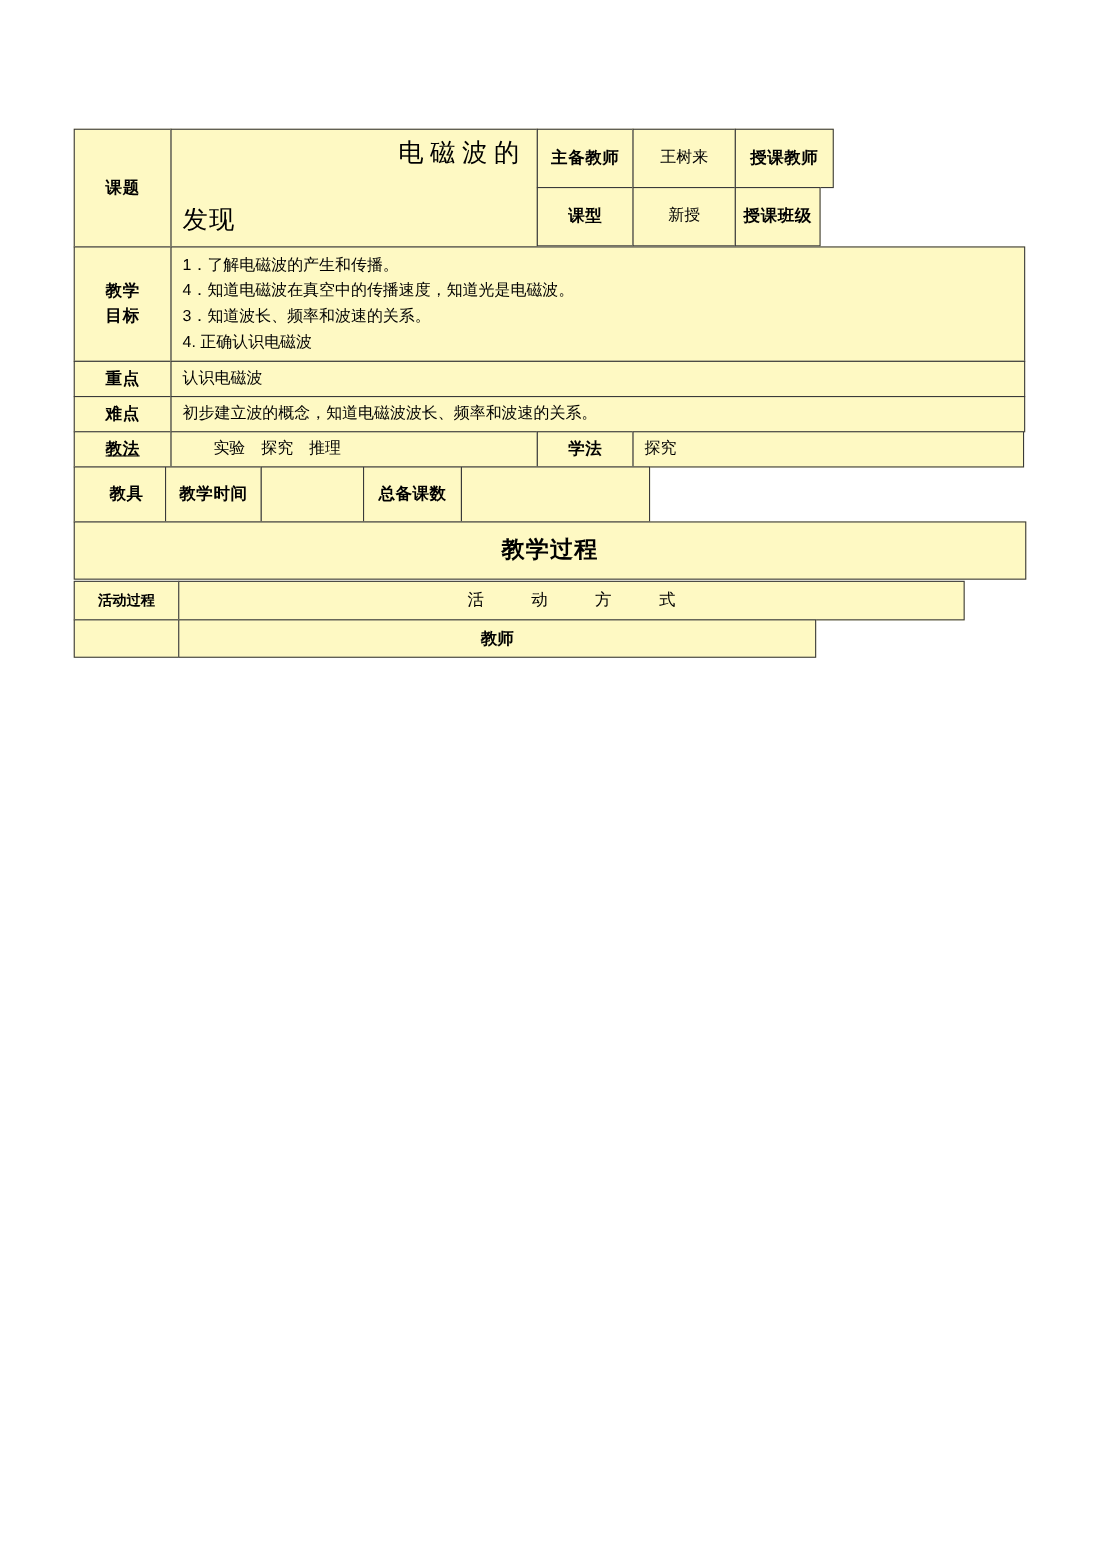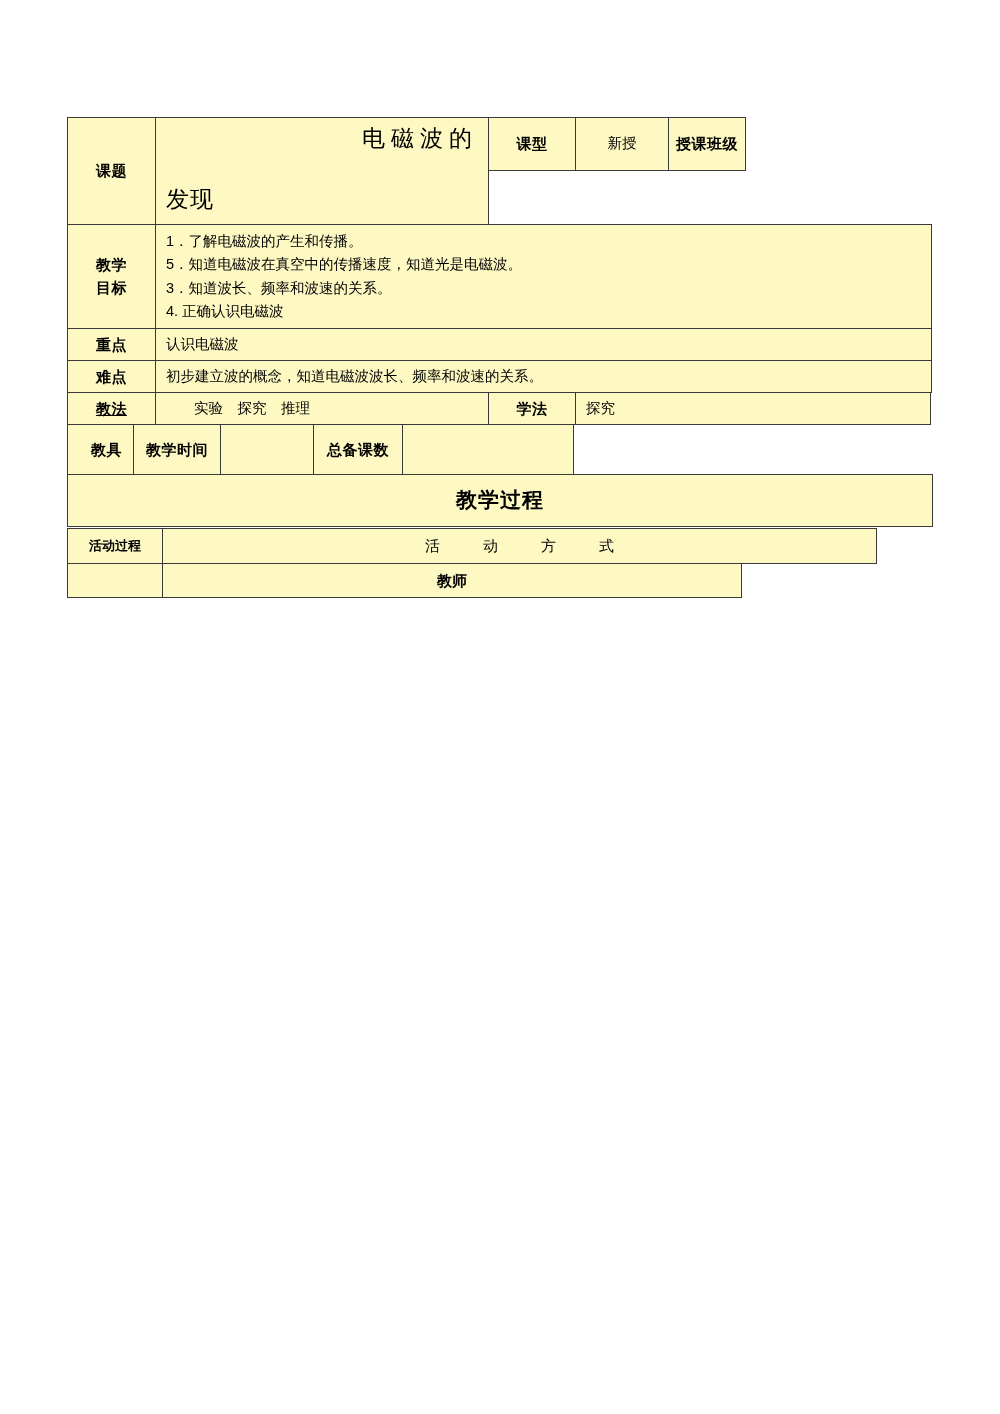--- a/index.html
+++ b/index.html
@@ -130,35 +130,40 @@
 
       <div class="cell label" style="width:89px;height:108px;">课题</div>
 
       <div class="cell title-cell" style="width:334px;height:108px;">
         <div class="title-line1">电磁波的</div>
         <div class="title-line2">发现</div>
       </div>
 
       <div style="display:flex;flex-direction:column;">
         <div class="row">
+          <div class="cell label" style="width:88px;height:54px;">主备教师</div>
+          <div class="cell value center" style="width:94px;height:54px;">王树来</div>
+          <div class="cell label" style="width:90px;height:54px;">授课教师</div>
+        </div>
+        <div class="row">
           <div class="cell label" style="width:88px;height:54px;">课型</div>
           <div class="cell value center" style="width:94px;height:54px;">新授</div>
           <div class="cell label" style="width:78px;height:54px;">授课班级</div>
         </div>
       </div>
     </div>
 
     <div class="row">
       <div class="cell label two-line" style="width:89px;height:105px;">
         <span>教学</span>
         <span>目标</span>
       </div>
       <div class="cell objectives" style="width:777px;height:105px;">
         <div>1．了解电磁波的产生和传播。</div>
-        <div>5．知道电磁波在真空中的传播速度，知道光是电磁波。</div>
+        <div>4．知道电磁波在真空中的传播速度，知道光是电磁波。</div>
         <div>3．知道波长、频率和波速的关系。</div>
         <div>4. 正确认识电磁波</div>
       </div>
     </div>
 
     <div class="row">
       <div class="cell label" style="width:89px;height:33px;">重点</div>
       <div class="cell value" style="width:777px;height:33px;padding-left:10px;">认识电磁波</div>
     </div>
 
@@ -168,21 +173,21 @@
     </div>
 
     <div class="row">
       <div class="cell label" style="width:89px;height:33px;text-decoration:underline;">教法</div>
       <div class="cell value" style="width:334px;height:33px;padding-left:38px;">实验　探究　推理</div>
       <div class="cell label" style="width:88px;height:33px;">学法</div>
       <div class="cell value" style="width:356px;height:33px;padding-left:10px;">探究</div>
     </div>
 
     <div class="row">
-      <div class="cell label" style="width:67px;height:51px;padding-left:18px;">教具</div>
+      <div class="cell label" style="width:84px;height:51px;padding-left:18px;">教具</div>
       <div class="cell label" style="width:88px;height:51px;">教学时间</div>
       <div class="cell value center blank" style="width:94px;height:51px;"></div>
       <div class="cell label" style="width:90px;height:51px;">总备课数</div>
       <div class="cell value center blank" style="width:172px;height:51px;"></div>
     </div>
 
     <div class="row">
       <div class="cell process-banner" style="width:866px;height:53px;">教学过程</div>
     </div>
 

